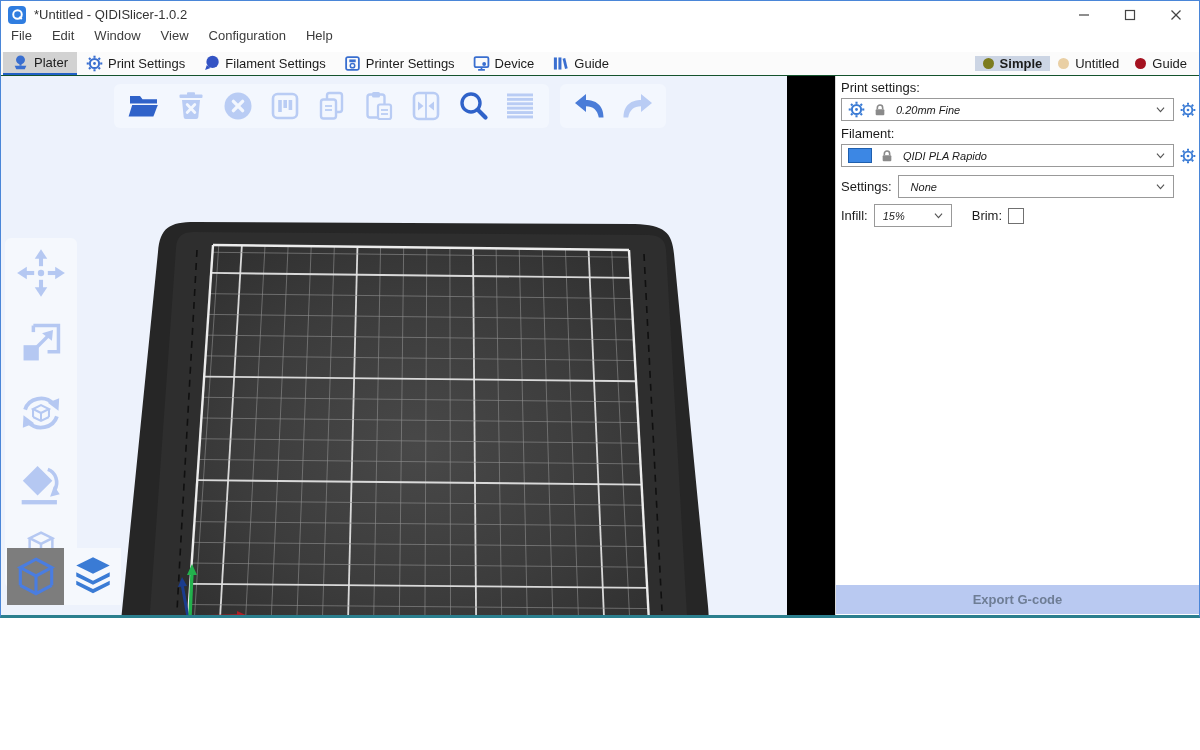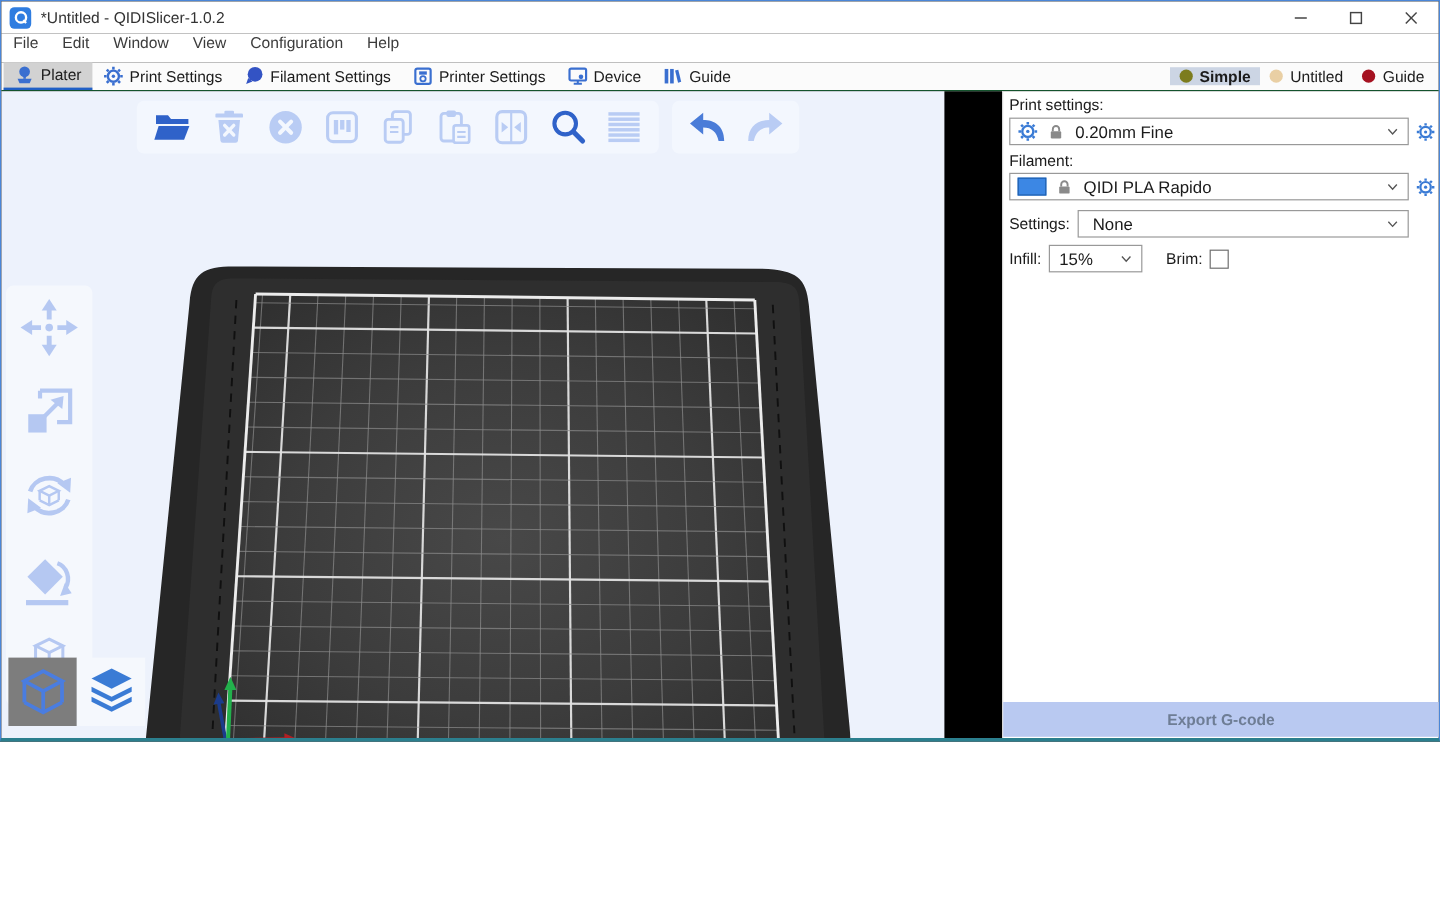--- a/index.html
+++ b/index.html
@@ -32,21 +32,21 @@
   .left-toolbar { position:absolute; left:4px; top:162px; width:72px; background:#f5f8fd; border-radius:6px; padding:6px 0; display:flex; flex-direction:column; align-items:center; gap:12px; }
   .lt-btn { width:58px; height:58px; display:flex; align-items:center; justify-content:center; color:#b5c8f2; }
   .view-switch { position:absolute; left:6px; bottom:10px; display:flex; }
   .vs-btn { width:57px; height:57px; display:flex; align-items:center; justify-content:center; }
   .vs-btn.active { background:#7d7d7d; }
   .vs-btn.idle { background:#f5f8fd; }
   .sidebar { flex:1; background:#fff; border-left:1px solid #d8d8d8; position:relative; padding:4px 3px 0 5px; }
   .sb-label { font-size:13px; color:#1b1b1b; margin:0 0 3px 0; }
   .combo-row { display:flex; align-items:center; margin-bottom:5px; }
   .combo { flex:1; height:23px; border:1px solid #999; background:#fff; display:flex; align-items:center; padding:0 4px 0 6px; }
-  .combo .val { font-size:14px; color:#1b1b1b; margin-left:8px; flex:1; }
+  .combo .val { font-size:11px; color:#1b1b1b; margin-left:8px; flex:1;font-style:italic; }
   .combo .chev { margin-left:auto; color:#555; }
   .gear-btn { width:16px; height:16px; margin-left:6px; color:#3a7bd5; flex:0 0 auto; }
   .swatch { width:24px; height:15px; background:#3c87e4; border:1px solid #1f5fae; }
   .inline-row { display:flex; align-items:center; margin-bottom:6px; margin-top:2px; }
   .inline-row .sb-label { margin:0; }
   .export-btn { position:absolute; left:0; bottom:1px; width:100%; height:29px; background:#b9c9f1; color:#6e7d95; font-weight:bold; font-size:13px; display:flex; align-items:center; justify-content:center; }
   .checkbox { width:16px; height:16px; border:1px solid #707070; background:#fff; margin-left:6px; }
   .icon16 { width:17px; height:17px; }
 </style>
 </head>

